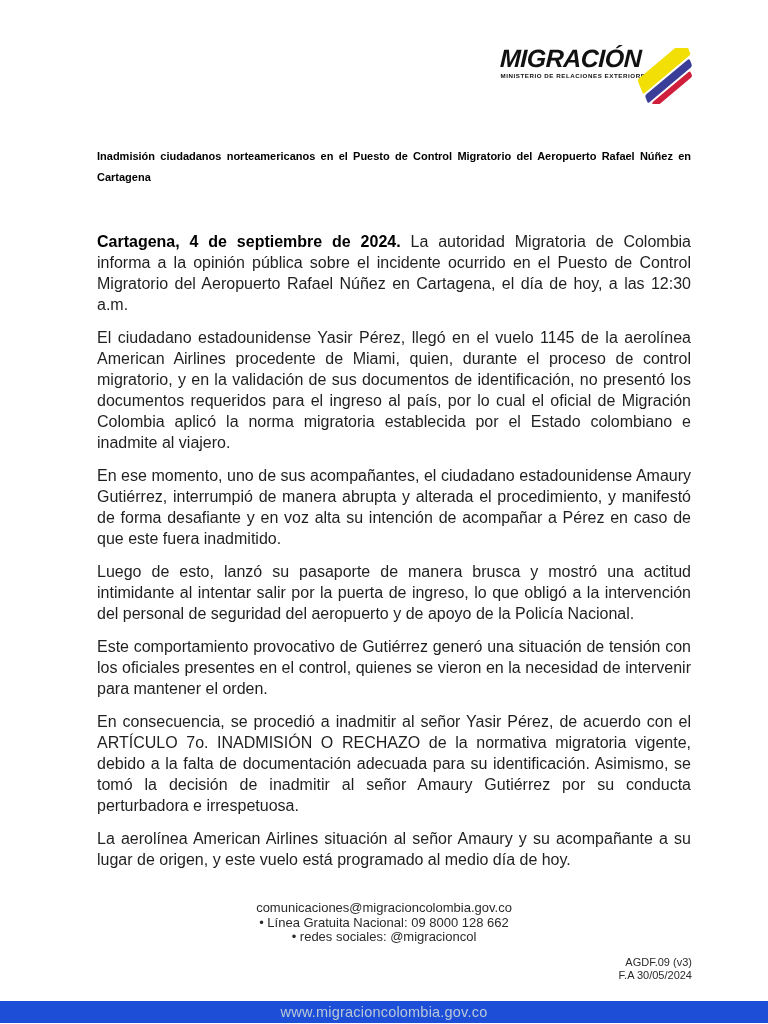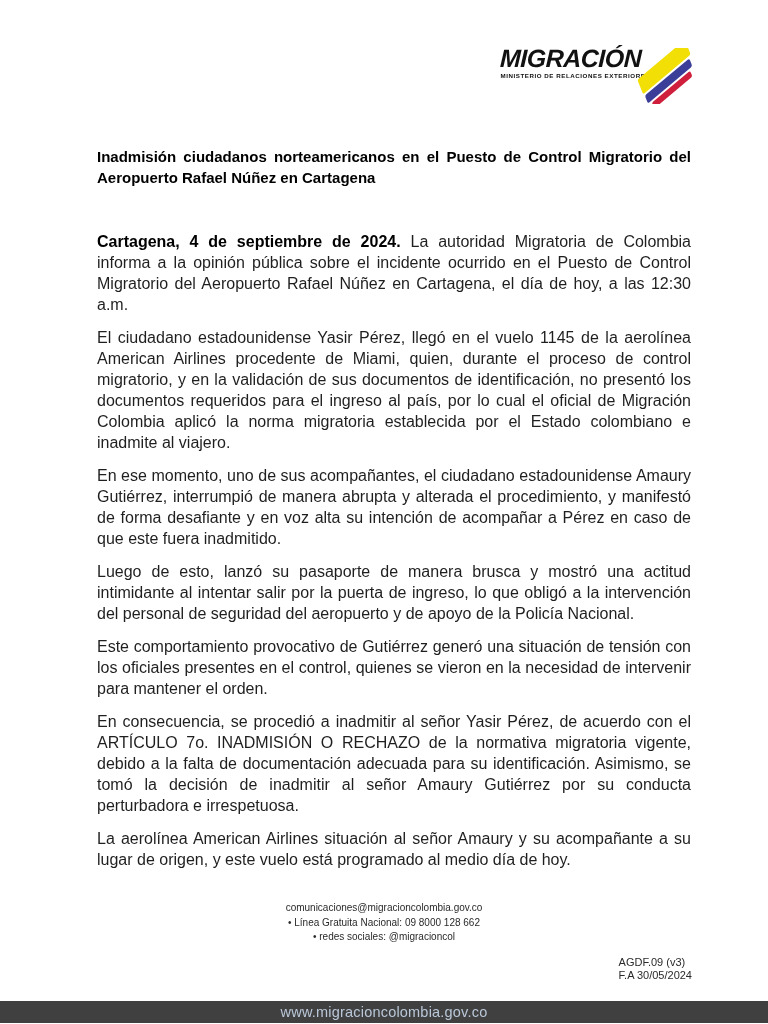--- a/index.html
+++ b/index.html
@@ -47,21 +47,21 @@
   }
 
   
   .content {
     position: absolute;
     left: 97px;
     top: 146px;
     width: 594px;
   }
   .doc-title {
-    font-size: 15px;
+    font-size: 11px;
     font-weight: bold;
     line-height: 21px;
     text-align: justify;
     color: #000;
     margin-bottom: 43px;
   }
   .content p {
     font-size: 16px;
     line-height: 21px;
     text-align: justify;
@@ -70,40 +70,40 @@
   }
   .content p strong { color: #000; }
 
   
   .contact {
     position: absolute;
     top: 901px;
     left: 0;
     right: 0;
     text-align: center;
-    font-size: 10px;
+    font-size: 13px;
     line-height: 14.5px;
     color: #2a2a2a;
   }
   .form-meta {
     position: absolute;
     top: 956px;
     right: 76px;
-    text-align: left;
+    text-align: right;
     font-size: 11px;
     line-height: 13px;
     color: #2a2a2a;
   }
   .bottom-bar {
     position: absolute;
     left: 0;
     right: 0;
     bottom: 1px;
     height: 22px;
-    background: #404040;
+    background: #1d4ed8;
     text-align: center;
     line-height: 22px;
   }
   .bottom-bar span {
     color: #b9c7d8;
     font-size: 14.5px;
     letter-spacing: 0.2px;
   }
 </style>
 </head>

